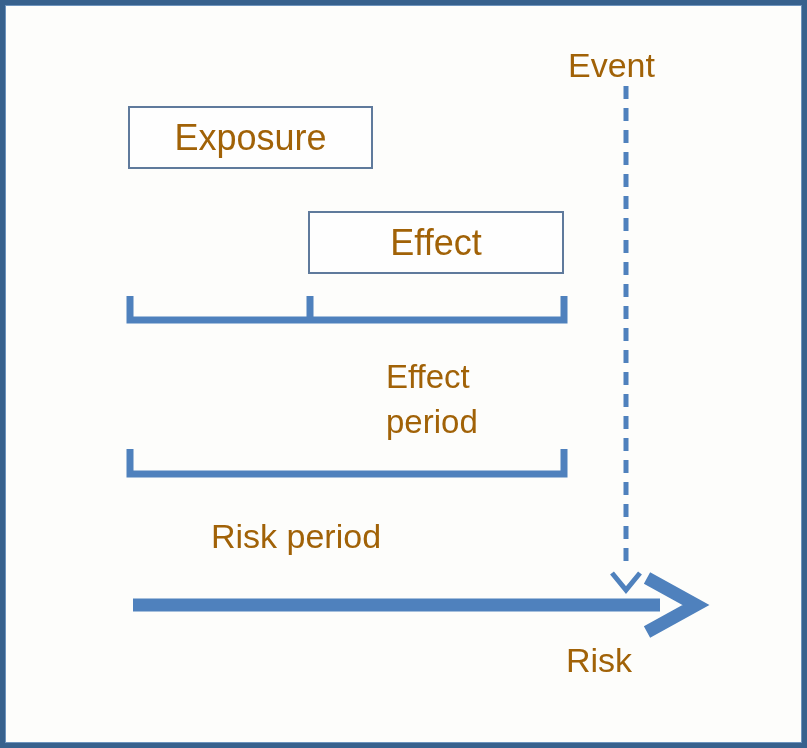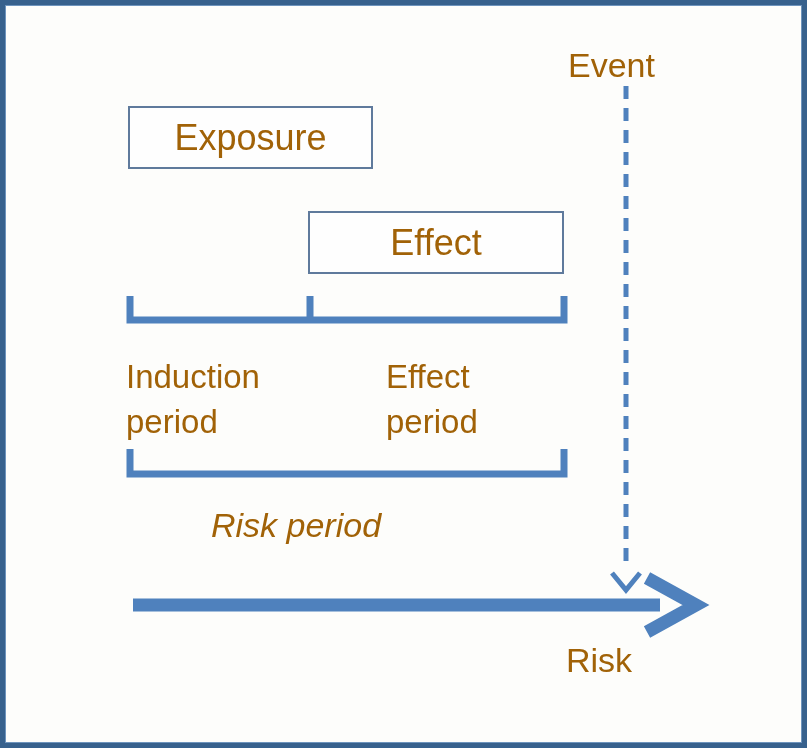--- a/index.html
+++ b/index.html
@@ -73,22 +73,21 @@
   <div class="label" style="left:568px; top:46px;">Event</div>
 
   <div class="box" style="left:128px; top:106px; width:245px; height:63px;">
     <span>Exposure</span>
   </div>
 
   <div class="box" style="left:308px; top:211px; width:256px; height:63px;">
     <span>Effect</span>
   </div>
 
-  <div class="label wrap" style="left:126px; top:354px; width:180px;">Induction period</div>
 
   <div class="label wrap" style="left:370px; top:354px; width:140px;margin-left:16px;">Effect period</div>
 
-  <div class="label" style="left:211px; top:506px;font-style:italic;">Risk period</div>
+  <div class="label" style="left:211px; top:517px;">Risk period</div>
 
   <div class="label" style="left:566px; top:641px;">Risk</div>
 
   <div class="frame-border"></div>
 </div>
 
 </body></html>

